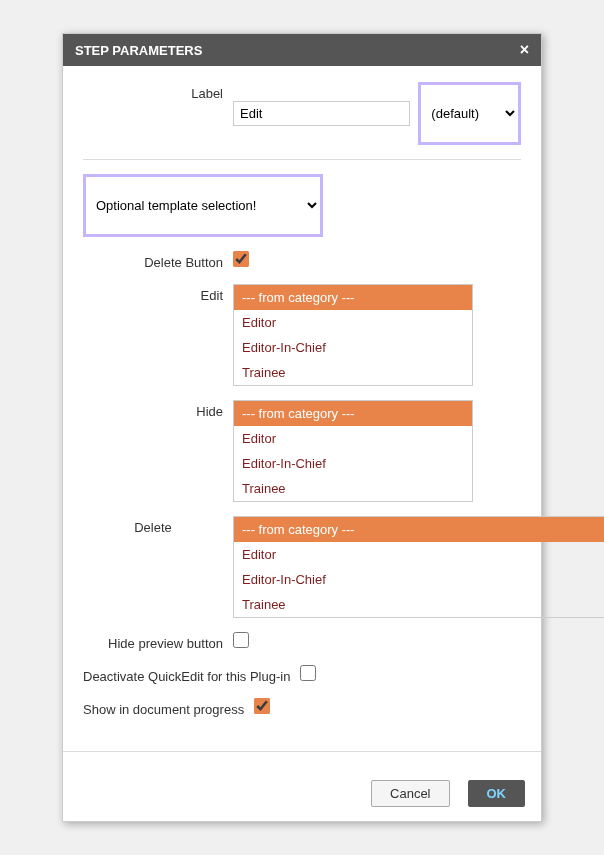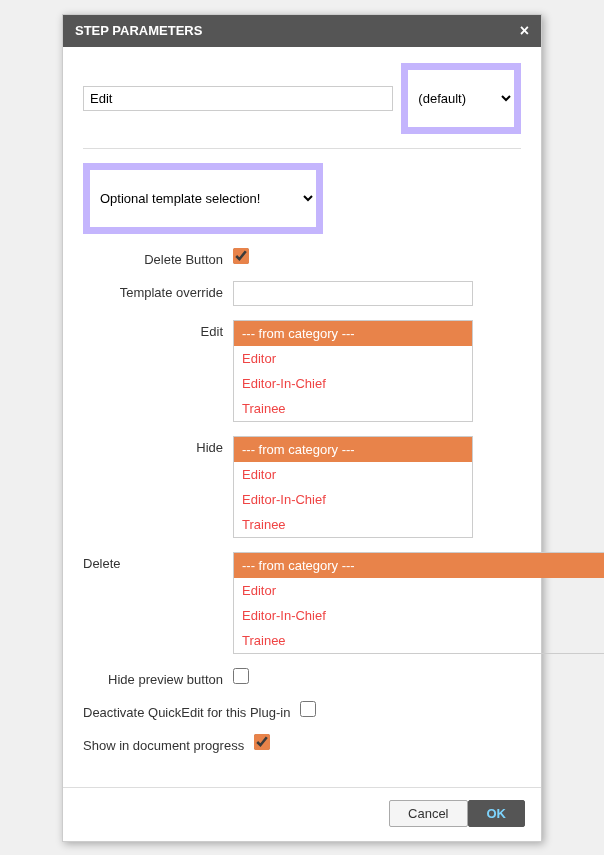--- a/index.html
+++ b/index.html
@@ -54,21 +54,21 @@
     .form-control {
       flex: 1;
     }
     input[type="text"] {
       border: 1px solid #ccc;
       padding: 4px 6px;
       font-size: 13px;
       width: 100%;
     }
     select {
-      border: 7px solid #c4b5fd;
+      border: 3px solid #c4b5fd;
       padding: 20px 6px;
       font-size: 13px;
       background: #fff;
       width: 100%;
     }
     .label-row {
       display: flex;
       align-items: center;
     }
     .label-input {
@@ -95,52 +95,52 @@
     .listbox-container {
       border: 1px solid #ccc;
       width: 240px;
       max-height: 130px;
       overflow-y: auto;
     }
     .listbox-item {
       padding: 5px 8px;
       cursor: pointer;
       font-size: 13px;
-      color: #ef4444;
+      color: #7f1d1d;
     }
     .listbox-item.selected {
       background: #e8834a;
       color: #fff;
     }
     
     .listbox-container-wide {
       border: 1px solid #ccc;
       width: 530px;
       max-height: 130px;
       overflow-y: auto;
       margin-left: 0;
     }
     .delete-row {
       display: flex;
       align-items: flex-start;
       margin-bottom: 14px;
     }
     .delete-label {
-      text-align: left;
+      text-align: center;
       min-width: 150px;
       padding-right: 10px;
       padding-top: 4px;
       font-size: 13px;
       color: #333;
     }
     .dialog-footer {
       display: flex;
       justify-content: flex-end;
-      padding: 12px 16px 14px 16px;
-      gap: 0;
+      padding: 28px 16px 14px 16px;
+      gap: 18px;
       border-top: 1px solid #ddd;
       margin-top: 10px;
     }
     .btn {
       padding: 5px 18px;
       font-size: 13px;
       cursor: pointer;
       border: 1px solid #aaa;
       border-radius: 2px;
     }
@@ -164,20 +164,21 @@
 
 <div class="dialog">
   <div class="dialog-header">
     <span>STEP PARAMETERS</span>
     <span class="dialog-close">×</span>
   </div>
 
   <div class="dialog-body">
 
     <div class="form-row">
+      <div class="form-label">Label</div>
       <div class="form-control label-row">
         <input type="text" class="label-input" value="Edit" style="">
         <select class="label-select">
           <option>(default)</option>
         </select>
       </div>
     </div>
 
     <hr class="divider">
 
@@ -189,26 +190,20 @@
       </div>
     </div>
 
     <div class="form-row">
       <div class="form-label">Delete Button</div>
       <div class="form-control checkbox-wrapper">
         <input type="checkbox" class="orange-checkbox" checked="" style="">
       </div>
     </div>
 
-    <div class="form-row">
-      <div class="form-label">Template override</div>
-      <div class="form-control">
-        <input type="text" style="width: 240px;">
-      </div>
-    </div>
 
     <div class="form-row">
       <div class="form-label">Edit</div>
       <div class="form-control">
         <div class="listbox-container">
           <div class="listbox-item selected">--- from category ---</div>
           <div class="listbox-item">Editor</div>
           <div class="listbox-item">Editor-In-Chief</div>
           <div class="listbox-item">Trainee</div>
         </div>

